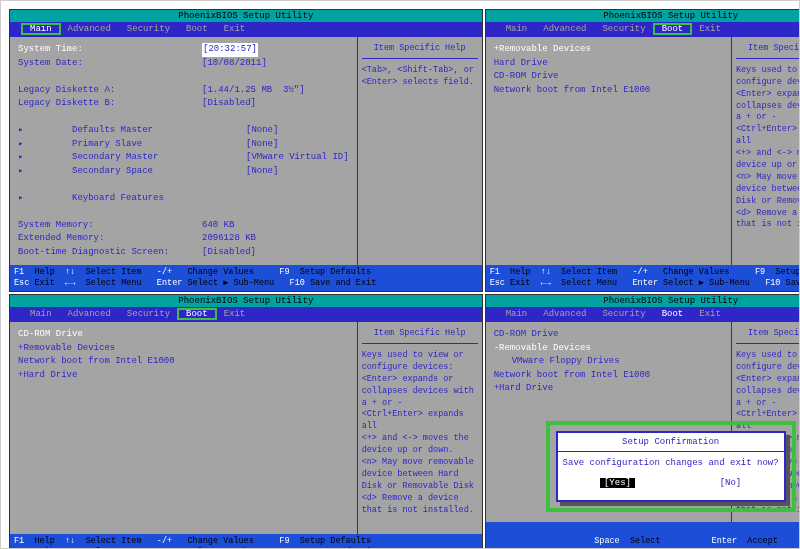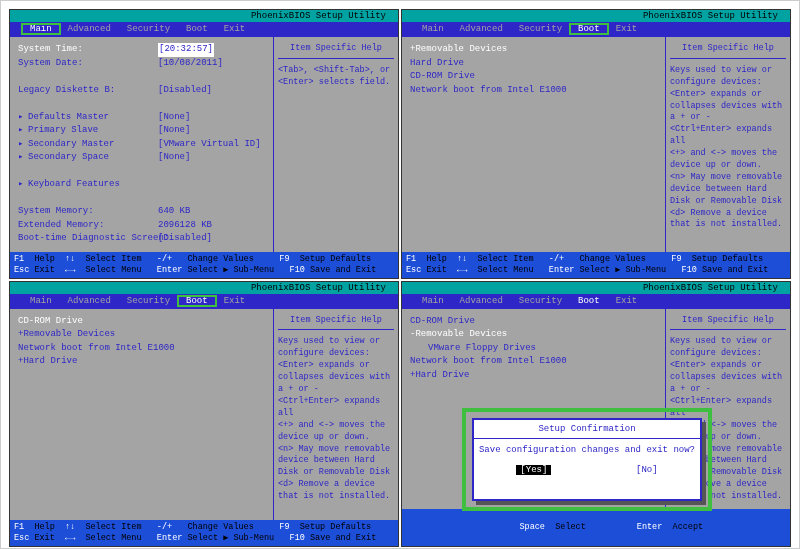--- a/index.html
+++ b/index.html
@@ -24,22 +24,22 @@
   .panel {
     background: #a4a4a4;
     display: flex;
     flex-direction: column;
     position: relative;
     border: 1px solid #333;
   }
   .title-bar {
     background: #00a2a2;
     color: #000;
-    text-align: right;
-    padding: 1px 12px;
+    text-align: center;
+    padding: 1px 4px;
     font-size: 9px;
   }
   .menu-bar {
     background: #2e26c6;
     color: #a4a4a4;
     display: flex;
     padding: 2px 12px;
     font-size: 9px;
   }
   .menu-item {
@@ -66,21 +66,21 @@
     color: #2e26c6;
     font-size: 8.5px;
     line-height: 1.4;
   }
   .right-pane .hdr {
     text-align: center;
     border-bottom: 1px solid #2e26c6;
     margin-bottom: 6px;
     padding-bottom: 3px;
   }
-  .row { display: flex; white-space: pre; }
+  .row { display: flex; white-space: pre; gap: 44px; }
   .row .lbl { color: #2e26c6; }
   .row .val { color: #2e26c6; }
   .row .white { color: #fff; }
   .row .arrow { color: #2e26c6; width: 10px; display: inline-block; }
   .sel { background: #fff; color: #2e26c6; display:inline-block; padding:0 1px;}
   .white { color: #fff; }
   .footer {
     background: #1d4ed8;
     color: #000;
     font-size: 8.5px;
@@ -109,21 +109,21 @@
     padding: 4px;
     border-bottom: 1px solid #2e26c6;
   }
   .dialog .dlg-body {
     text-align: center;
     padding: 6px 4px;
   }
   .dialog .dlg-btns {
     display: flex;
     justify-content: space-around;
-    padding: 4px 0 24px;
+    padding: 4px 0 12px;
   }
   .dialog .yes-btn { background: #000; color: #fff; padding: 0 4px; }
 </style>
 </head>
 <body>
 
 <div class="grid">
 
   <div class="panel">
     <div class="title-bar">PhoenixBIOS Setup Utility</div>
@@ -132,20 +132,21 @@
       <span class="menu-item">Advanced</span>
       <span class="menu-item">Security</span>
       <span class="menu-item">Boot</span>
       <span class="menu-item">Exit</span>
     </div>
     <div class="main-area">
       <div class="left-pane">
         <div class="row"><span class="white" style="width:140px">System Time:</span><span class="sel">[20:32:57]</span></div>
         <div class="row"><span class="lbl" style="width:140px">System Date:</span><span class="val">[10/08/2011]</span></div>
         <div class="row">&nbsp;</div>
+        <div class="row"><span class="lbl" style="width:140px">Legacy Diskette A:</span><span class="val">[1.44/1.25 MB  3½"]</span></div>
         <div class="row"><span class="lbl" style="width:140px">Legacy Diskette B:</span><span class="val">[Disabled]</span></div>
         <div class="row">&nbsp;</div>
         <div class="row"><span class="arrow">▸</span><span class="lbl" style="width:130px">Defaults Master</span><span class="val">[None]</span></div>
         <div class="row"><span class="arrow">▸</span><span class="lbl" style="width:130px">Primary Slave</span><span class="val">[None]</span></div>
         <div class="row"><span class="arrow">▸</span><span class="lbl" style="width:130px">Secondary Master</span><span class="val">[VMware Virtual ID]</span></div>
         <div class="row"><span class="arrow">▸</span><span class="lbl" style="width:130px">Secondary Space</span><span class="val">[None]</span></div>
         <div class="row">&nbsp;</div>
         <div class="row"><span class="arrow">▸</span><span class="lbl">Keyboard Features</span></div>
         <div class="row">&nbsp;</div>
         <div class="row"><span class="lbl" style="width:140px">System Memory:</span><span class="val">640 KB</span></div>

